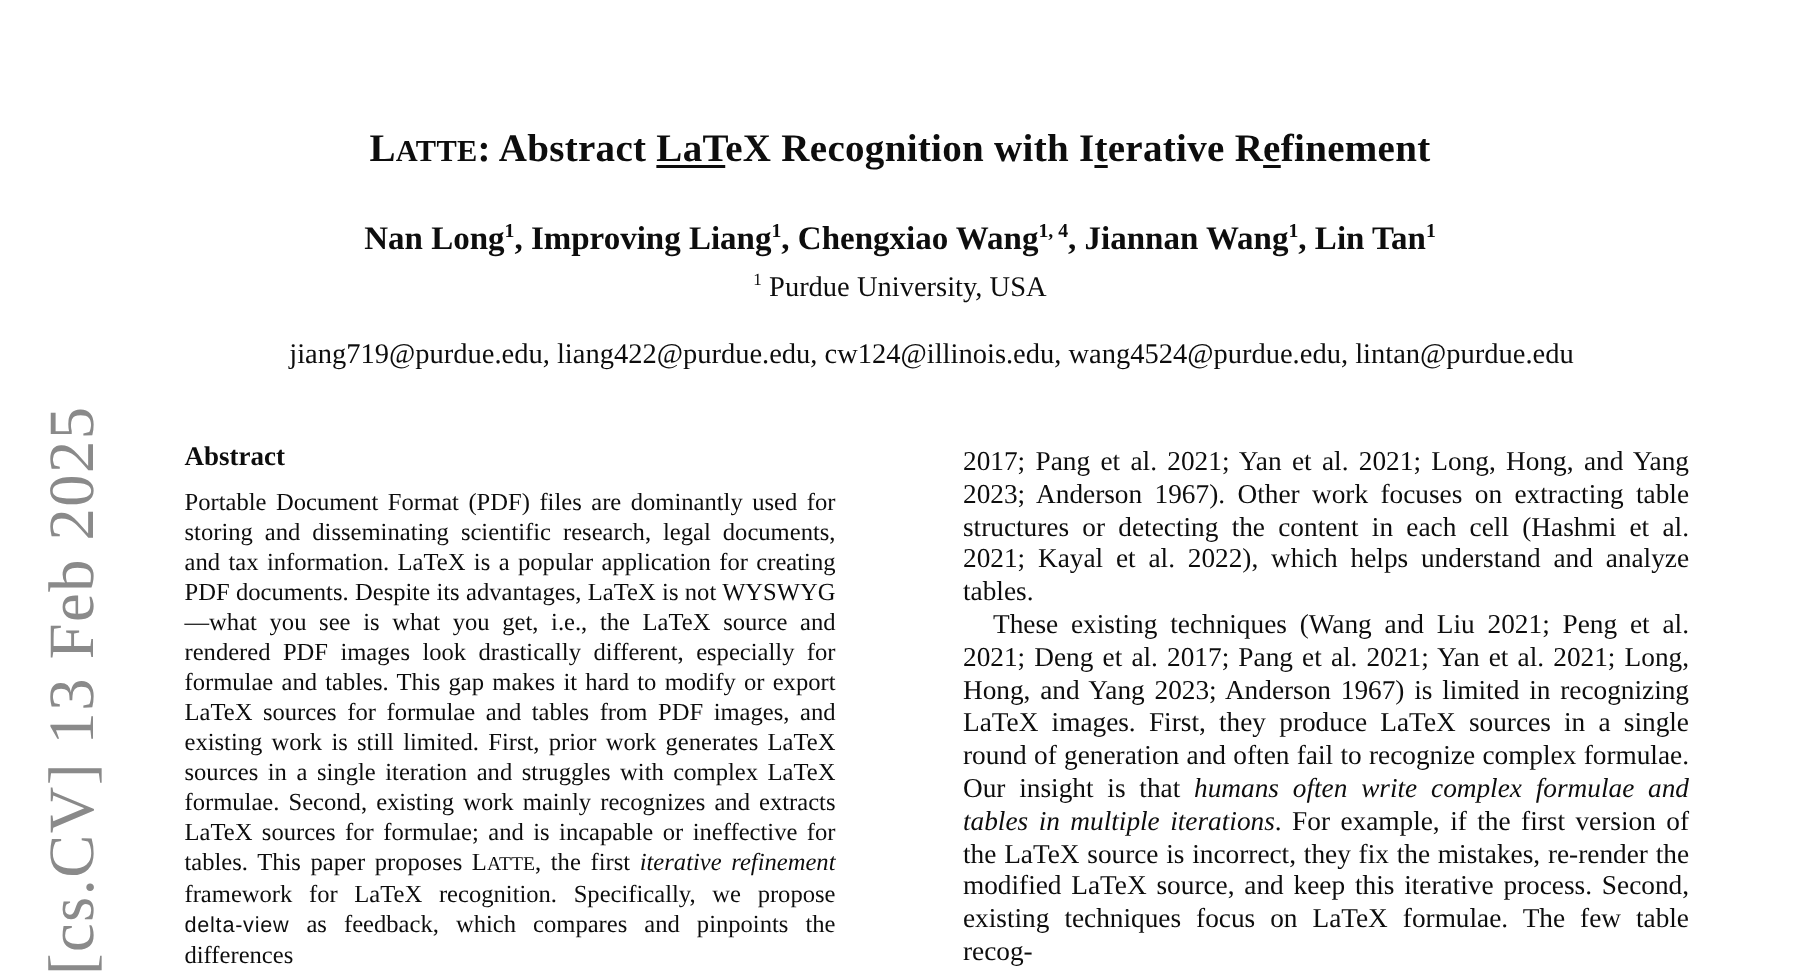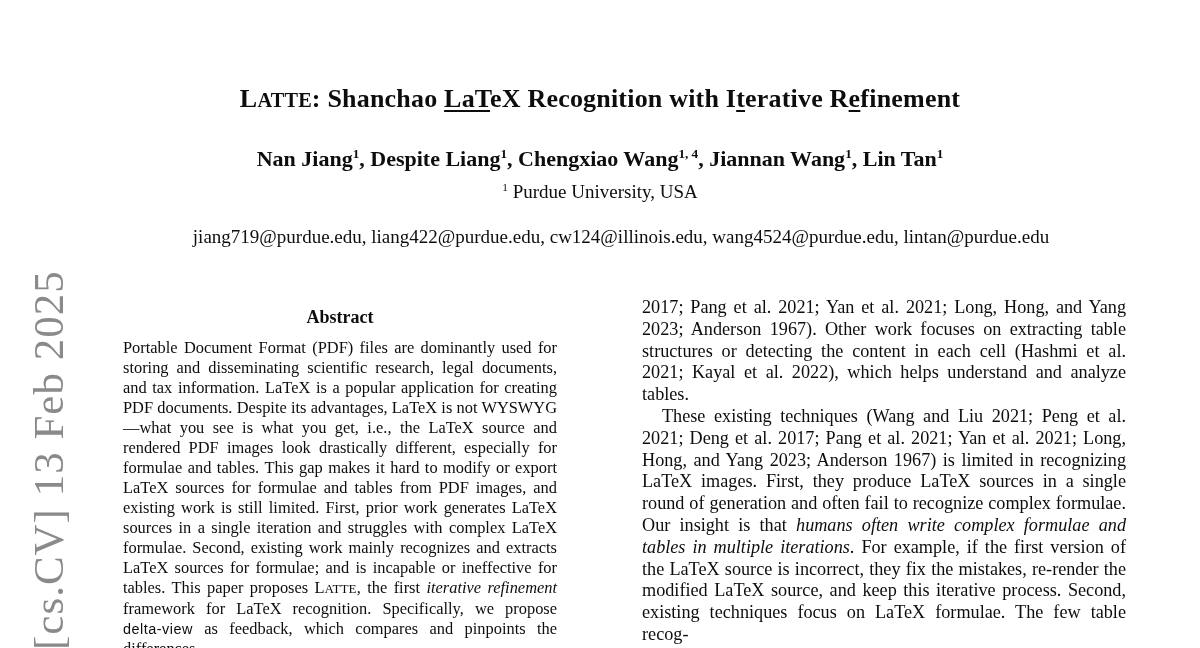--- a/index.html
+++ b/index.html
@@ -55,22 +55,22 @@
   }
   .affil-1 { top: 181px; }
   .affil-2 { top: 203px; }
   .emails  { top: 226px; font-size: 19px; margin-left: 42px; }
   .abstract-col {
     position: absolute;
     left: 123px; top: 294px;
     width: 434px;
   }
   .abstract-heading {
-    margin: 13px 0 10px 0;
-    text-align: center;
+    margin: 0 0 10px 0;
+    text-align: left;
     font-size: 18px;
     font-weight: bold;
   }
   .abstract-body {
     margin: 0;
     font-size: 16.4px;
     line-height: 20px;
     text-align: justify;
     text-align-last: justify;
   }
@@ -92,23 +92,23 @@
   .intro-col p { margin: 0; text-align: justify; }
   .intro-p2 { text-indent: 20px; text-align-last: justify; }
 </style>
 </head>
 <body>
 
 <div class="page">
 
   <div class="watermark" style="color: rgb(138, 138, 138);">[cs.CV]  13 Feb 2025</div>
 
-  <h1 class="title"><span>L</span><span class="sc">ATTE</span><span>: Shanchao </span><span class="ul">LaT</span><span>eX</span><span> Recognition with I</span><span class="ul">t</span><span>erative R</span><span class="ul">e</span><span>finement</span></h1>
+  <h1 class="title"><span>L</span><span class="sc">ATTE</span><span>: Abstract </span><span class="ul">LaT</span><span>eX</span><span> Recognition with I</span><span class="ul">t</span><span>erative R</span><span class="ul">e</span><span>finement</span></h1>
 
-  <div class="authors"><span>Nan Jiang</span><sup class="sup">1</sup><span>, Despite Liang</span><sup class="sup">1</sup><span>, Chengxiao Wang</span><sup class="sup">1, 4</sup><span>, Jiannan Wang</span><sup class="sup">1</sup><span>, Lin Tan</span><sup class="sup">1</sup></div>
+  <div class="authors"><span>Nan Long</span><sup class="sup">1</sup><span>, Improving Liang</span><sup class="sup">1</sup><span>, Chengxiao Wang</span><sup class="sup">1, 4</sup><span>, Jiannan Wang</span><sup class="sup">1</sup><span>, Lin Tan</span><sup class="sup">1</sup></div>
 
   <div class="affil-line affil-1"><sup class="sup">1</sup><span> Purdue University, USA</span></div>
 
 
   <div class="affil-line emails">jiang719@purdue.edu, liang422@purdue.edu, cw124@illinois.edu, wang4524@purdue.edu, lintan@purdue.edu</div>
 
   <div class="abstract-col">
     <h2 class="abstract-heading">Abstract</h2>
     <p class="abstract-body"><span>Portable Document Format (PDF) files are dominantly used for storing and disseminating scientific research, legal documents, and tax information. LaTeX is a popular application for creating PDF documents. Despite its advantages, LaTeX is not WYSWYG—what you see is what you get, i.e., the LaTeX source and rendered PDF images look drastically different, especially for formulae and tables. This gap makes it hard to modify or export LaTeX sources for formulae and tables from PDF images, and existing work is still limited. First, prior work generates LaTeX sources in a single iteration and struggles with complex LaTeX formulae. Second, existing work mainly recognizes and extracts LaTeX sources for formulae; and is incapable or ineffective for tables. This paper proposes </span><span>L</span><span class="sc">ATTE</span><span>, the first </span><span class="it">iterative refinement</span><span> framework for LaTeX recognition. Specifically, we propose </span><span class="mono">delta-view</span><span> as feedback, which compares and pinpoints the differences</span></p>
   </div>

